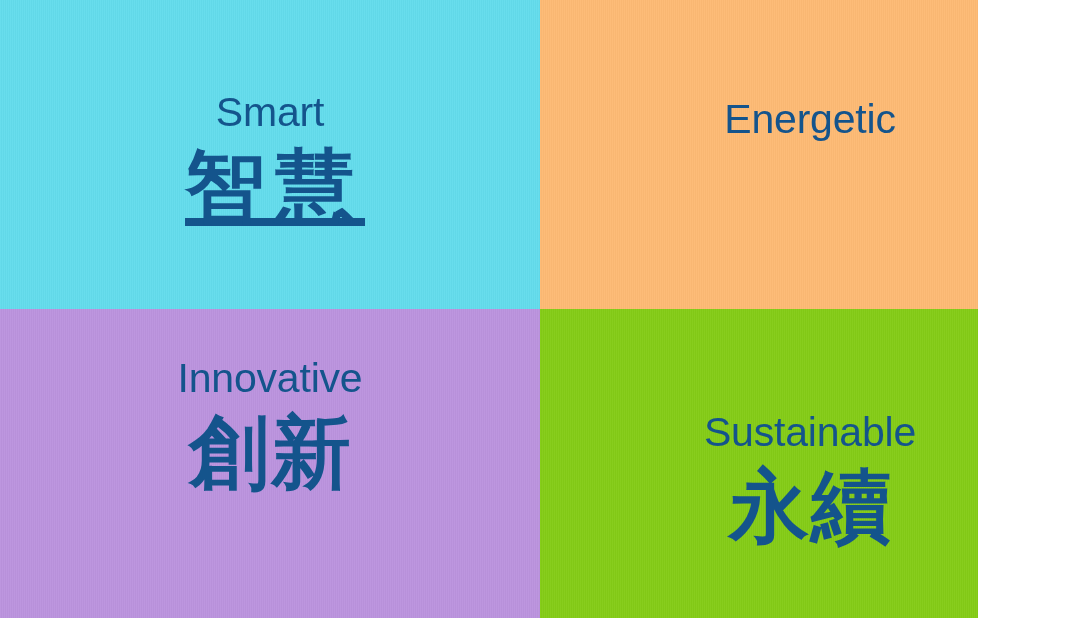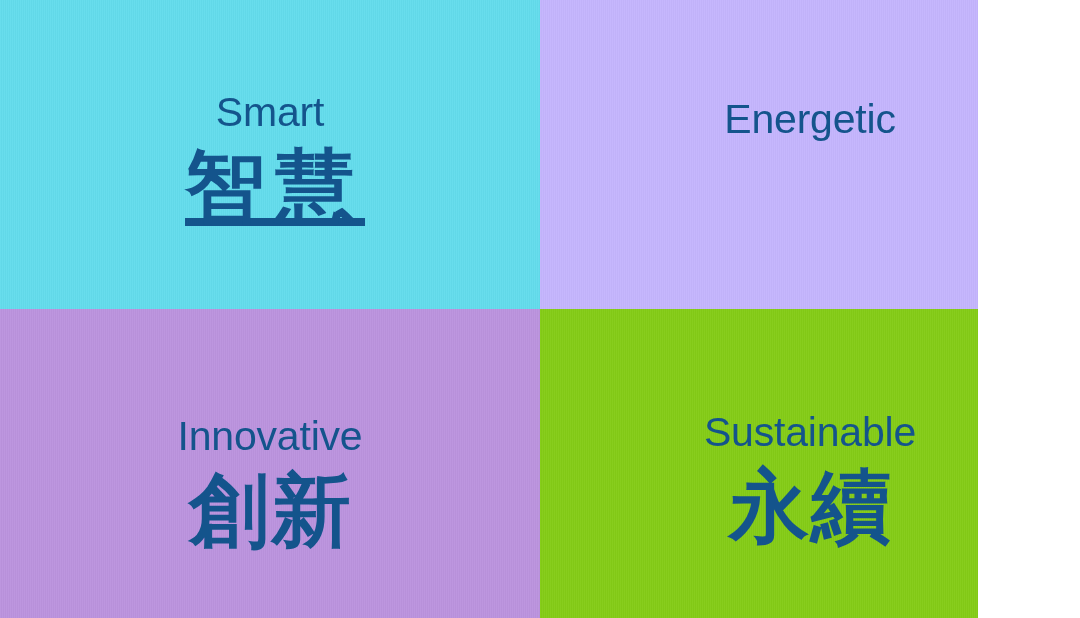--- a/index.html
+++ b/index.html
@@ -78,40 +78,40 @@
     font-family: "DejaVu Sans", "Liberation Sans", sans-serif;
   }
 
   
   .q-smart .inner        { padding-top: 92px; }
   .q-smart .label-zh     { margin-top: 14px; letter-spacing: 10px; padding-left: 10px; text-decoration: underline; }
 
   .q-energetic .inner    { padding-top: 99px; }
   .q-energetic .label-zh { margin-top: 14px; letter-spacing: 2px; padding-left: 2px; }
 
-  .q-innovative .inner   { padding-top: 107px; }
+  .q-innovative .inner   { padding-top: 49px; }
   .q-innovative .label-zh{ margin-top: 14px; letter-spacing: 2px; padding-left: 2px; }
 
   .q-sustainable .inner  { padding-top: 103px; }
   .q-sustainable .label-zh{ margin-top: 14px; letter-spacing: 2px; padding-left: 2px; }
 </style>
 </head>
 <body>
 
 <div id="stage">
   <div class="grid">
 
     <div class="quadrant q-smart" style="background-color: rgb(99, 220, 236); color: rgb(20, 84, 140);">
       <div class="inner">
         <div class="label-en">Smart</div>
         <div class="label-zh">智慧</div>
       </div>
     </div>
 
-    <div class="quadrant q-energetic" style="background-color: #c4b5fd; color: rgb(20, 84, 140);">
+    <div class="quadrant q-energetic" style="background-color: #fdba74; color: rgb(20, 84, 140);">
       <div class="inner">
         <div class="label-en">Energetic</div>
       </div>
     </div>
 
     <div class="quadrant q-innovative" style="background-color: rgb(187, 147, 222); color: rgb(20, 84, 140);">
       <div class="inner">
         <div class="label-en">Innovative</div>
         <div class="label-zh">創新</div>
       </div>

